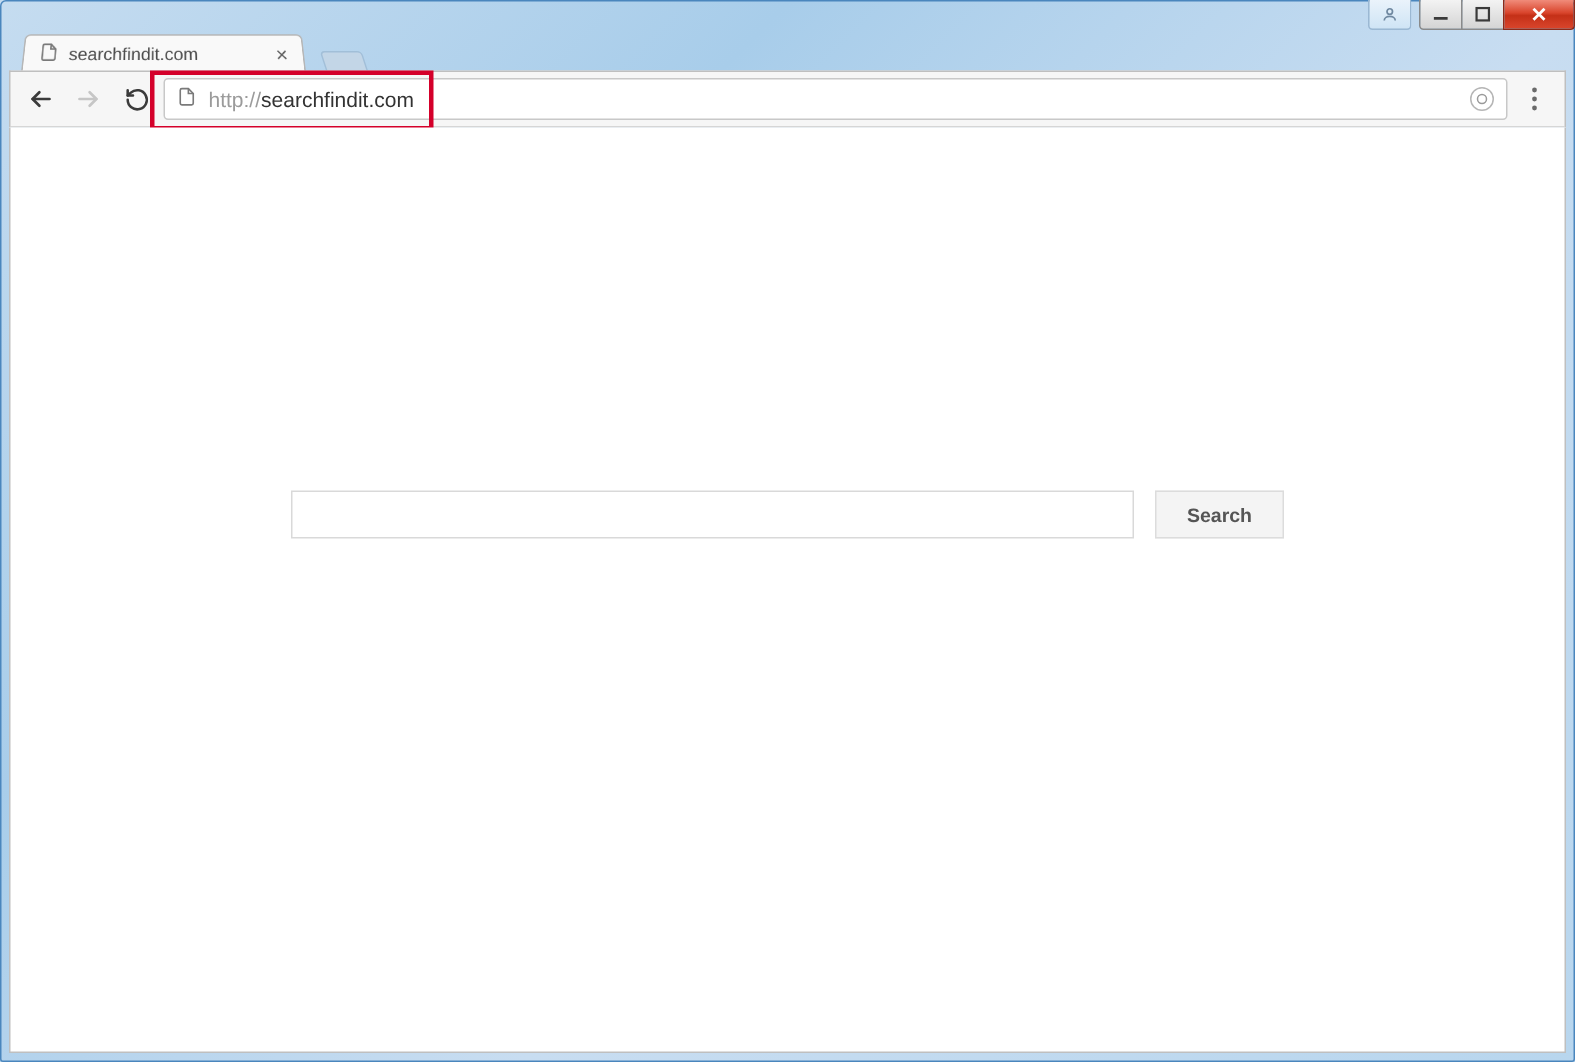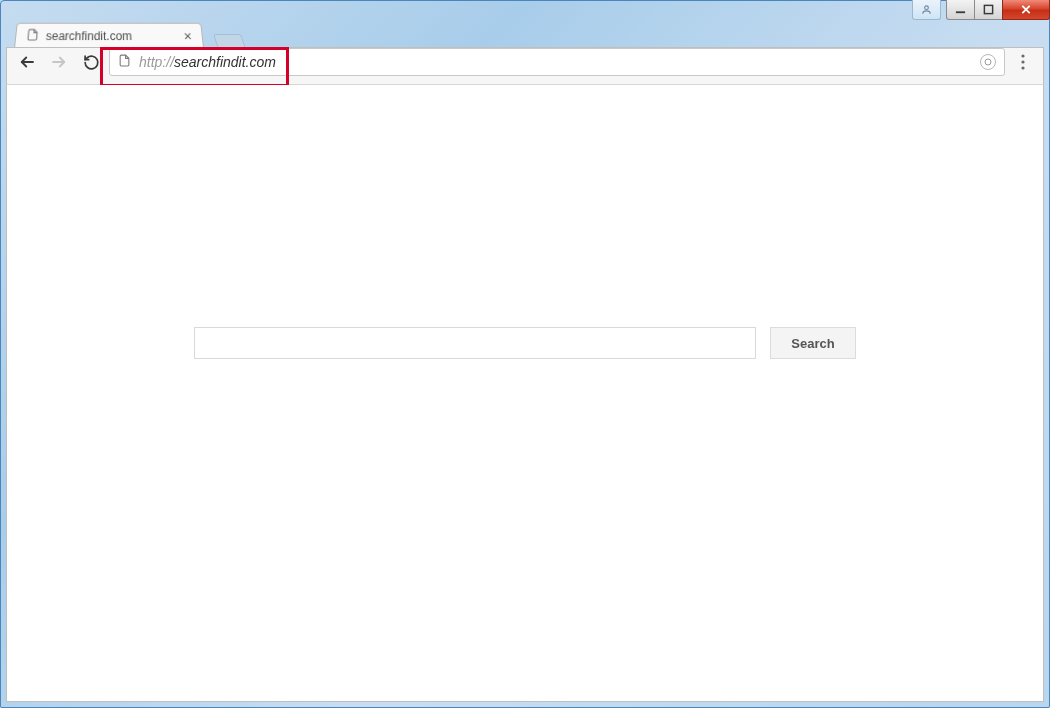--- a/index.html
+++ b/index.html
@@ -82,24 +82,23 @@
 
   
   .toolbar {
     position: absolute;
     top: 47px; left: 6px; right: 6px;
     height: 38px;
     background: #f6f6f6;
     border: 1px solid #bfbfbf;
     border-bottom: 1px solid #d6d6d6;
     display: flex;
-    align-items: flex-start;
+    align-items: center;
     padding: 0 6px;
     gap: 4px;
-    font-style: italic;
   }
   .nav-btn {
     width: 28px; height: 28px;
     display: flex; align-items: center; justify-content: center;
     border-radius: 14px;
     color: #5c5c5c;
   }
   .nav-btn.disabled { color: #bdbdbd; }
   .omnibox {
     flex: 1;

